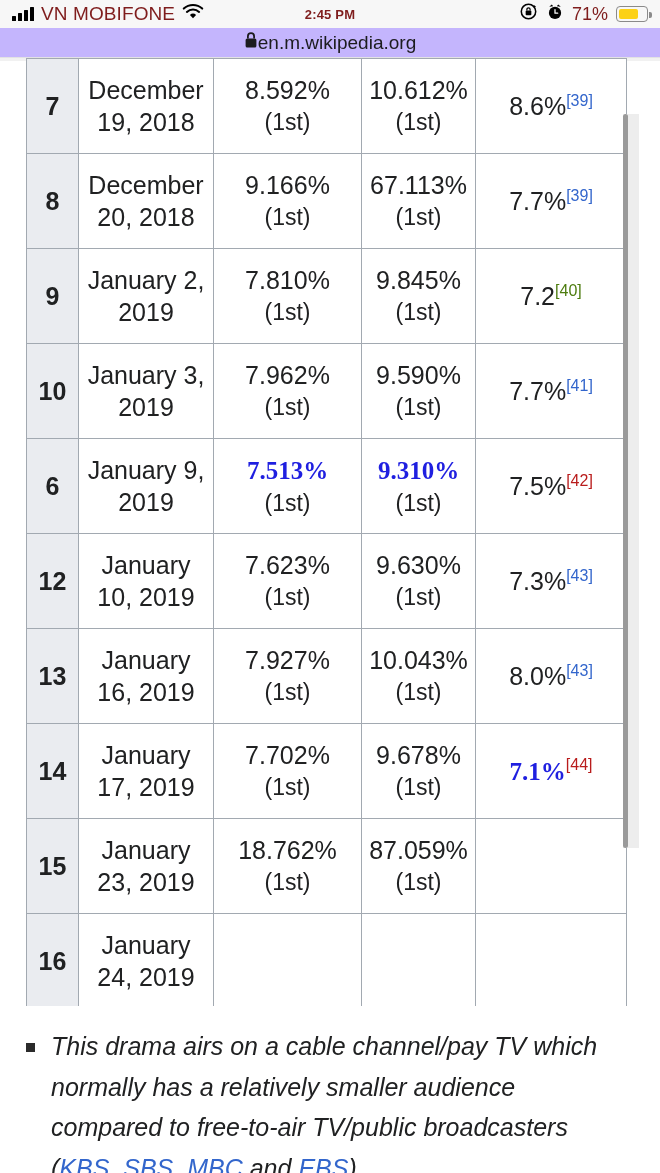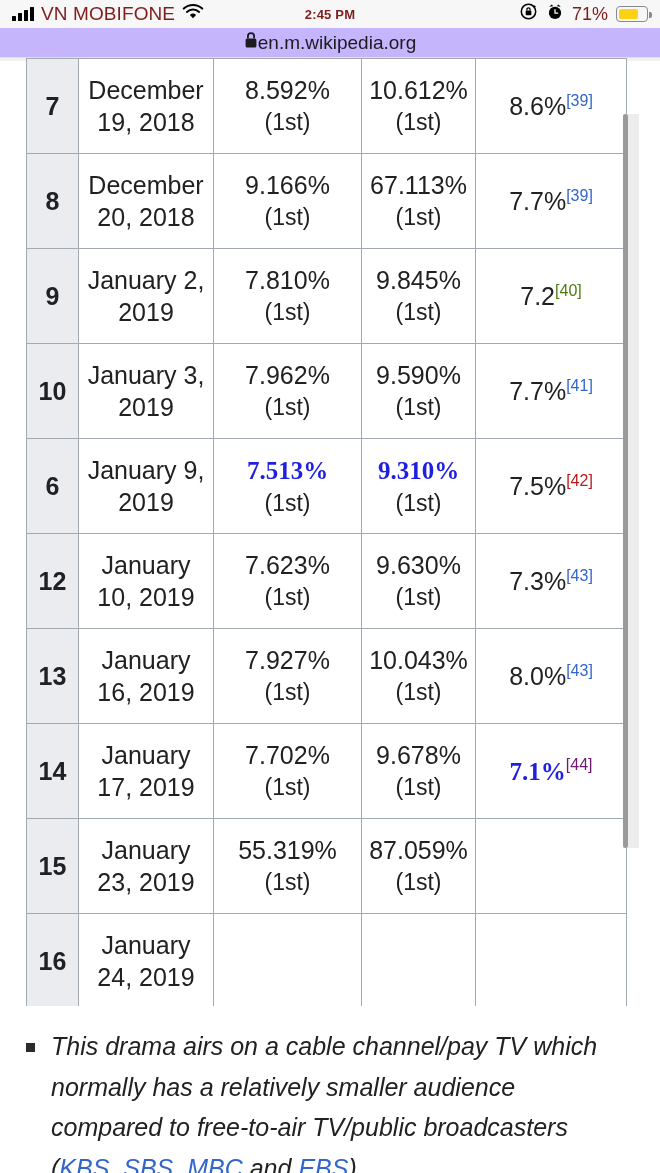--- a/index.html
+++ b/index.html
@@ -247,26 +247,26 @@
             <td class="date">January 16, 2019</td>
             <td><span>7.927%</span><span class="rank">(1st)</span></td>
             <td><span>10.043%</span><span class="rank">(1st)</span></td>
             <td><span>8.0%</span><sup class="ref" style="color: rgb(51, 102, 204);">[43]</sup></td>
           </tr>
           <tr>
             <td class="num">14</td>
             <td class="date">January 17, 2019</td>
             <td><span>7.702%</span><span class="rank">(1st)</span></td>
             <td><span>9.678%</span><span class="rank">(1st)</span></td>
-            <td><span class="hl" style="color: rgb(31, 31, 224);">7.1%</span><sup class="ref" style="color: #701a75; margin-top: 20px;">[44]</sup></td>
+            <td><span class="hl" style="color: rgb(31, 31, 224);">7.1%</span><sup class="ref" style="color: #b91c1c; margin-top: 20px;">[44]</sup></td>
           </tr>
           <tr>
             <td class="num">15</td>
             <td class="date">January 23, 2019</td>
-            <td><span>55.319%</span><span class="rank">(1st)</span></td>
+            <td><span>18.762%</span><span class="rank">(1st)</span></td>
             <td><span>87.059%</span><span class="rank">(1st)</span></td>
             <td></td>
           </tr>
           <tr>
             <td class="num">16</td>
             <td class="date">January 24, 2019</td>
             <td></td>
             <td></td>
             <td></td>
           </tr>

